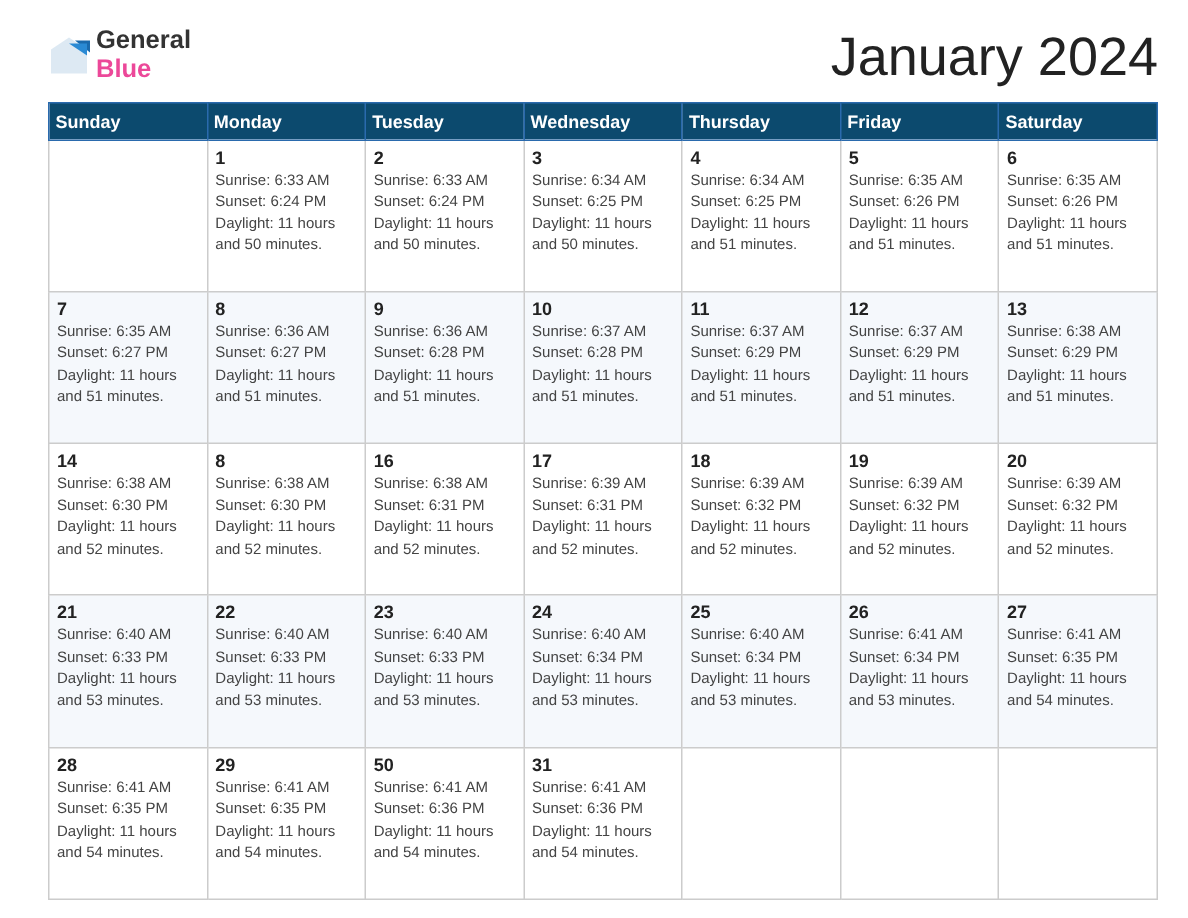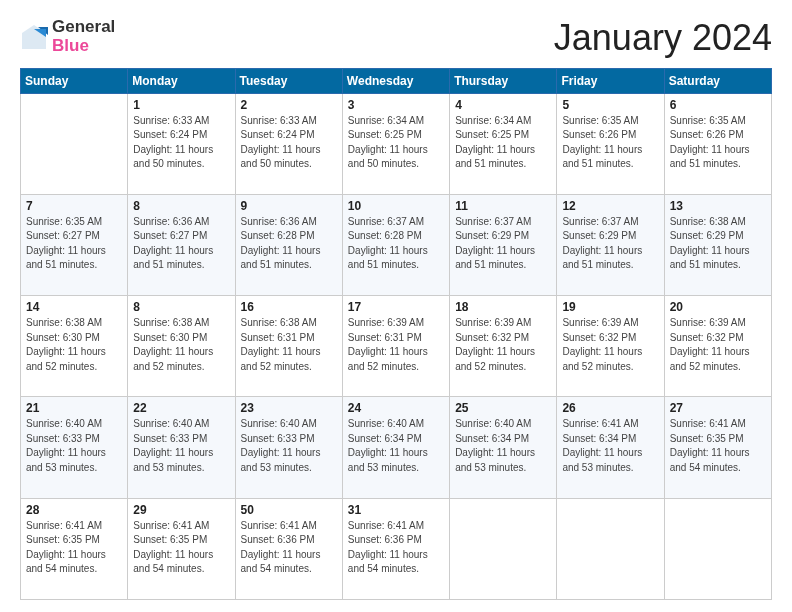--- a/index.html
+++ b/index.html
@@ -6,21 +6,21 @@
     body {
       width: 792px;
       height: 612px;
       font-family: Arial, sans-serif;
       background: #fff;
       overflow: hidden;
     }
     .page {
       width: 792px;
       height: 612px;
-      padding: 18px 20px 12px 20px;
+      padding: 18px 20px 12px 32px;
       display: flex;
       flex-direction: column;
     }
     .header {
       display: flex;
       justify-content: space-between;
       align-items: flex-start;
       margin-bottom: 10px;
     }
     .logo {
@@ -61,21 +61,21 @@
       font-size: 14px;
       color: #555;
     }
     .calendar {
       flex: 1;
       border-collapse: collapse;
       width: 100%;
       font-size: 10.5px;
     }
     .calendar th {
-      background: #0369a1;
+      background: #0c4a6e;
       color: #fff;
       padding: 5px 4px;
       text-align: left;
       font-size: 12px;
       font-weight: bold;
       border: 1px solid #2a6aad;
     }
     .calendar td {
       vertical-align: top;
       padding: 4px 5px;

